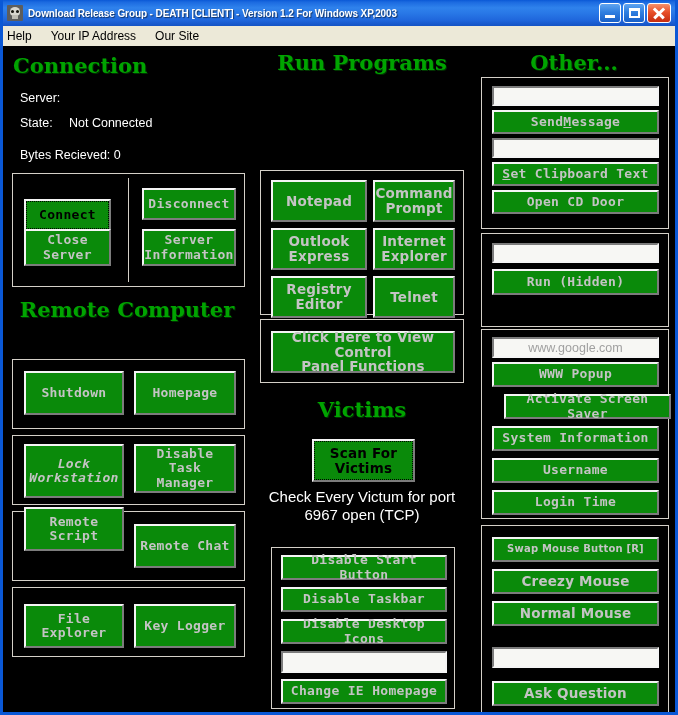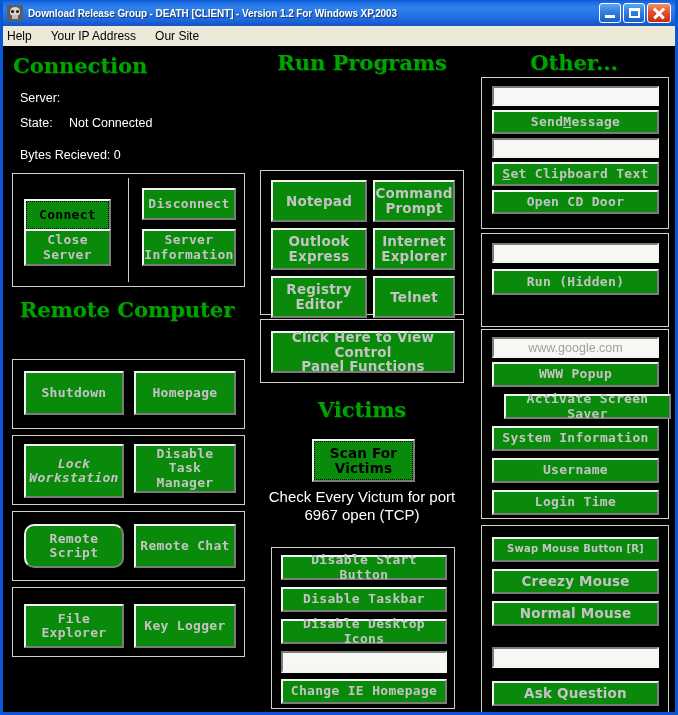--- a/index.html
+++ b/index.html
@@ -316,21 +316,21 @@
       <div class="gbtn" style="position:absolute;left:21px;top:324px;width:100px;height:44px;">Shutdown</div>
       <div class="gbtn" style="position:absolute;left:131px;top:324px;width:102px;height:44px;">Homepage</div>
 
       <div class="frame" style="position:absolute;left:9px;top:388px;width:233px;height:70px;"></div>
       <div class="gbtn" style="position:absolute;left:21px;top:397px;width:100px;height:54px;font-style:italic;">Lock
 Workstation</div>
       <div class="gbtn" style="position:absolute;left:131px;top:397px;width:102px;height:49px;">Disable Task
 Manager</div>
 
       <div class="frame" style="position:absolute;left:9px;top:464px;width:233px;height:70px;"></div>
-      <div class="gbtn" style="position:absolute;left:21px;top:477px;width:100px;height:44px;border-radius:10px;">Remote Script</div>
+      <div class="gbtn" style="position:absolute;left:21px;top:460px;width:100px;height:44px;">Remote Script</div>
       <div class="gbtn" style="position:absolute;left:131px;top:477px;width:102px;height:44px;">Remote Chat</div>
 
       <div class="frame" style="position:absolute;left:9px;top:540px;width:233px;height:70px;"></div>
       <div class="gbtn" style="position:absolute;left:21px;top:557px;width:100px;height:44px;">File Explorer</div>
       <div class="gbtn" style="position:absolute;left:131px;top:557px;width:102px;height:44px;">Key Logger</div>
     </div>
 
     <div class="col col-mid">
 
       <div class="heading" style="position:absolute;left:0;top:5px;width:222px;">Run

